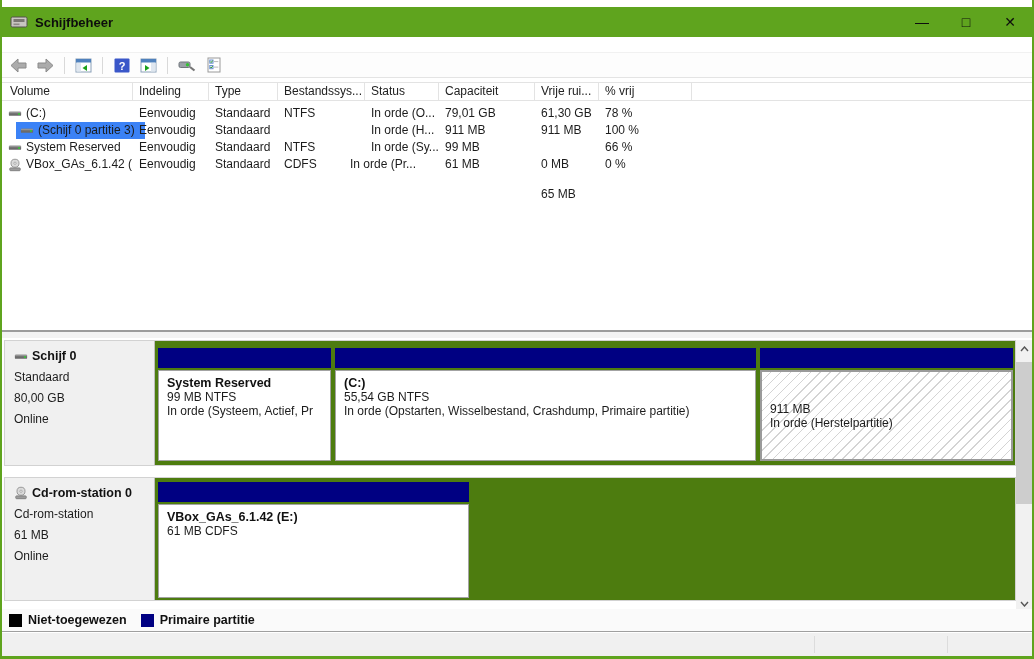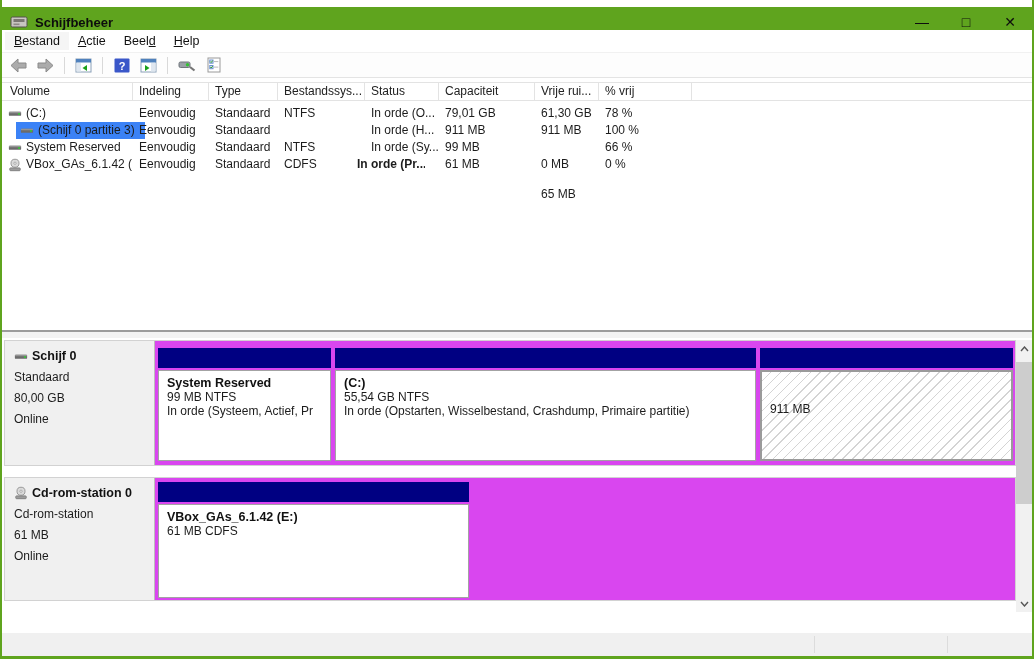--- a/index.html
+++ b/index.html
@@ -41,21 +41,21 @@
   .lrow{position:absolute;left:0;right:0;height:17px;}
   .cell{position:absolute;top:0;height:17px;line-height:17px;font-size:12px;color:#1c1c1c;
     padding-left:6px;box-sizing:border-box;white-space:nowrap;overflow:hidden;}
   .vol-cell{display:flex;align-items:center;gap:4px;padding-left:4px;}
   .vol-cell.sel{background:#3b82f6;margin-left:12px;}
   .vol-cell svg{flex:0 0 auto;}
   
   .splitter{position:absolute;left:0;right:0;top:330px;height:2px;background:#9c9c9c;}
   .splitter2{position:absolute;left:0;right:0;top:332px;height:6px;background:#f3f3f3;}
   
-  .disk-row{position:absolute;left:2px;width:1012px;border:1px solid #d2d2d2;background:#d946ef;box-sizing:border-box;}
+  .disk-row{position:absolute;left:2px;width:1012px;border:1px solid #d2d2d2;background:#4d7c0f;box-sizing:border-box;}
   .disk-panel{position:absolute;left:0;top:0;bottom:0;width:150px;background:#f0f0f0;
     border-right:1px solid #bdbdbd;box-sizing:border-box;padding:8px 0 0 9px;overflow:hidden;}
   .disk-title{font-weight:bold;font-size:12.5px;color:#111;display:flex;align-items:center;gap:4px;white-space:nowrap;}
   .disk-line{font-size:12px;color:#1c1c1c;margin-top:7px;white-space:nowrap;}
   .part{position:absolute;box-sizing:border-box;}
   .part .strip{height:20px;background:var(--navy);}
   .part .pbody{position:absolute;top:22px;left:0;right:0;bottom:0;background:#fff;
     border:1px solid #a3a3a3;padding:5px 8px;box-sizing:border-box;overflow:hidden;}
   .part .pbody.hatched{border:2px solid #9a9a9a;padding-top:30px;
     background:repeating-linear-gradient(135deg,#ffffff 0 6px,#d4d4d4 6px 7px);}
@@ -96,26 +96,20 @@
         </div>
         <div class="ctrl">
           <span>□</span>
         </div>
         <div class="ctrl">
           <span>✕</span>
         </div>
       </div>
   </div>
 
-  <div class="menubar" id="menubar">
-      <div class="menu-item focused"><span></span><u>B</u><span>estand</span></div>
-      <div class="menu-item"><span></span><u>A</u><span>ctie</span></div>
-      <div class="menu-item"><span>Beel</span><u>d</u><span></span></div>
-      <div class="menu-item"><span></span><u>H</u><span>elp</span></div>
-    </div>
 
   <div class="toolbar" id="toolbar">
       <div class="tb-btn">
         <svg width="17" height="15" viewBox="0 0 17 15">
           <path d="M8 1 L1 7.5 L8 14 L8 10 L16 10 L16 5 L8 5 Z" fill="#ababab" stroke="#8a8a8a"></path>
         </svg>
       </div>
       <div class="tb-btn">
         <svg width="17" height="15" viewBox="0 0 17 15">
           <path d="M9 1 L16 7.5 L9 14 L9 10 L1 10 L1 5 L9 5 Z" fill="#ababab" stroke="#8a8a8a"></path>
@@ -243,21 +237,21 @@
                 <circle cx="8" cy="6" r="4.6" fill="#dadada" stroke="#8f8f8f"></circle>
                 <circle cx="8" cy="6" r="1.3" fill="#fff" stroke="#a0a0a0"></circle>
                 <rect x="2" y="11.3" width="12" height="3.2" rx="1" fill="#9c9c9c" stroke="#7c7c7c"></rect>
               </svg>
             </span>
             <span>VBox_GAs_6.1.42 (...</span>
           </div>
           <div class="cell" style="left: 131px; width: 76px;">Eenvoudig</div>
           <div class="cell" style="left: 207px; width: 69px;">Standaard</div>
           <div class="cell" style="left: 276px; width: 87px;">CDFS</div>
-          <div class="cell" style="left: 349px; width: 74px; font-weight: bold;">In orde (Pr...</div>
+          <div class="cell" style="left: 342px; width: 74px;">In orde (Pr...</div>
           <div class="cell" style="left: 437px; width: 96px;">61 MB</div>
           <div class="cell" style="left: 533px; width: 64px;">0 MB</div>
           <div class="cell" style="left: 597px; width: 93px;">0 %</div>
         </div>
       </div>
   </div>
 
   <div class="splitter"></div>
   <div class="splitter2"></div>
 
@@ -291,20 +285,21 @@
           <div class="pbody">
             <div class="ptitle">(C:)</div>
             <div class="pline">55,54 GB NTFS</div>
             <div class="pline">In orde (Opstarten, Wisselbestand, Crashdump, Primaire partitie)</div>
           </div>
         </div>
         <div class="part" style="left: 755px; width: 253px; top: 7px; height: 113px;">
           <div class="strip"></div>
           <div class="pbody hatched">
             <div class="pline">911 MB</div>
+            <div class="pline">In orde (Herstelpartitie)</div>
           </div>
         </div>
       </div>
       <div class="disk-row" style="top: 477px; height: 124px;">
         <div class="disk-panel">
           <div class="disk-title">
             <span style="display: flex;">
               <svg width="14" height="14" viewBox="0 0 16 16">
                 <circle cx="8" cy="6" r="4.6" fill="#dadada" stroke="#8f8f8f"></circle>
                 <circle cx="8" cy="6" r="1.3" fill="#fff" stroke="#a0a0a0"></circle>
@@ -334,19 +329,29 @@
         </svg>
     </div>
     <div class="vthumb"></div>
     <div class="varrow down">
       <svg width="9" height="6" viewBox="0 0 9 6">
           <path d="M1 1 L4.5 5 L8 1" fill="none" stroke="#555" stroke-width="1.4"></path>
         </svg>
     </div>
   </div>
 
+  <div class="legend" id="legend">
+      <div class="lg-item">
+        <span class="lg-sq" style="background: rgb(0, 0, 0);"></span>
+        <span class="lg-label">Niet-toegewezen</span>
+      </div>
+      <div class="lg-item">
+        <span class="lg-sq" style="background: rgb(0, 0, 130);"></span>
+        <span class="lg-label">Primaire partitie</span>
+      </div>
+    </div>
 
   <div class="statusbar">
     <div class="sb-sep" style="left:812px;"></div>
     <div class="sb-sep" style="left:945px;"></div>
   </div>
 
 </div>
 
 </body></html>

